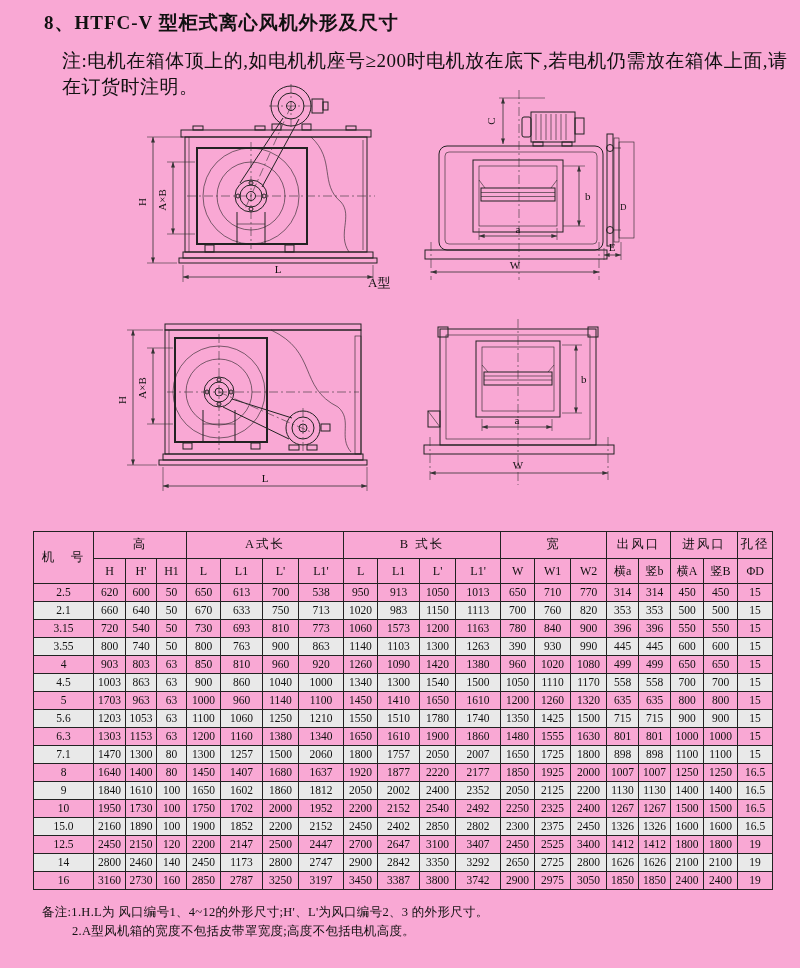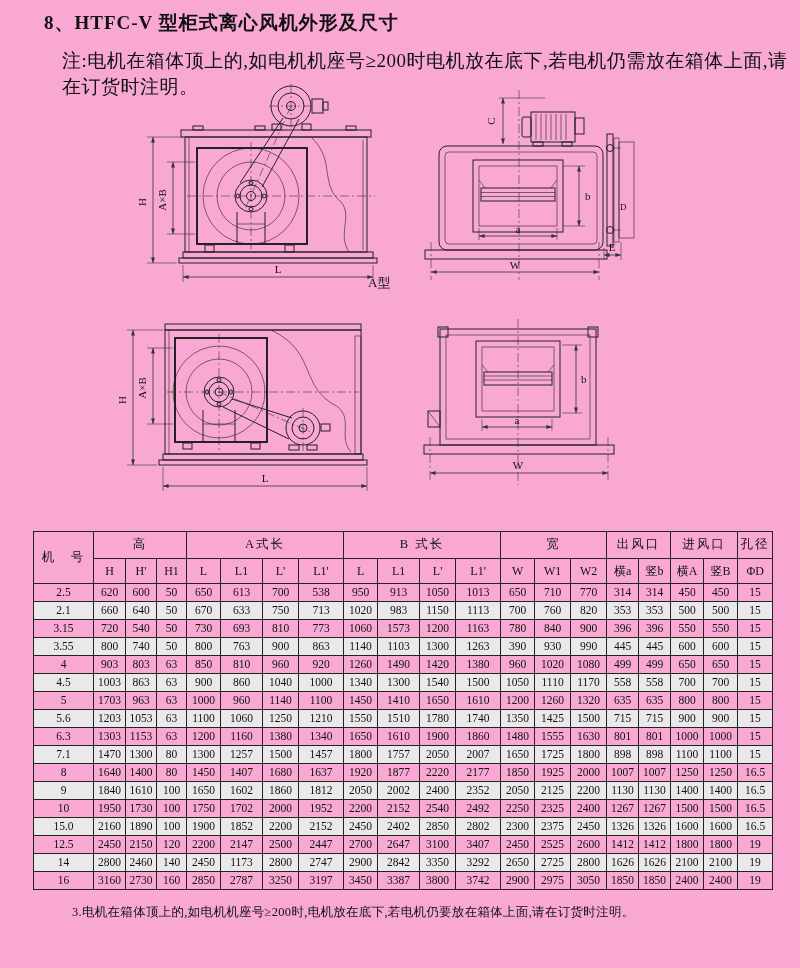--- a/index.html
+++ b/index.html
@@ -406,21 +406,21 @@
         <tr>
           <td>4</td>
           <td>903</td>
           <td>803</td>
           <td>63</td>
           <td>850</td>
           <td>810</td>
           <td>960</td>
           <td>920</td>
           <td>1260</td>
-          <td>1490</td>
+          <td>1090</td>
           <td>1420</td>
           <td>1380</td>
           <td>960</td>
           <td>1020</td>
           <td>1080</td>
           <td>499</td>
           <td>499</td>
           <td>650</td>
           <td>650</td>
           <td>15</td>
@@ -514,21 +514,21 @@
           <td>15</td>
         </tr>
         <tr class="shaded">
           <td>7.1</td>
           <td>1470</td>
           <td>1300</td>
           <td>80</td>
           <td>1300</td>
           <td>1257</td>
           <td>1500</td>
-          <td>1457</td>
+          <td>2060</td>
           <td>1800</td>
           <td>1757</td>
           <td>2050</td>
           <td>2007</td>
           <td>1650</td>
           <td>1725</td>
           <td>1800</td>
           <td>898</td>
           <td>898</td>
           <td>1100</td>
@@ -631,21 +631,21 @@
           <td>2200</td>
           <td>2147</td>
           <td>2500</td>
           <td>2447</td>
           <td>2700</td>
           <td>2647</td>
           <td>3100</td>
           <td>3407</td>
           <td>2450</td>
           <td>2525</td>
-          <td>2600</td>
+          <td>3400</td>
           <td>1412</td>
           <td>1412</td>
           <td>1800</td>
           <td>1800</td>
           <td>19</td>
         </tr>
         <tr class="shaded">
           <td>14</td>
           <td>2800</td>
           <td>2460</td>
@@ -686,16 +686,17 @@
           <td>1850</td>
           <td>1850</td>
           <td>2400</td>
           <td>2400</td>
           <td>19</td>
         </tr>
       </tbody>
   </table>
 
   <div class="abs" id="footnotes">
-    <div class="fline indent">3.电机在箱体顶上的,如电机机座号≥200时,电机放在底下,若电机仍要放在箱体上面,请在订货时注明。</div>
+    <div class="fline">备注:1.H.L为 风口编号1、4~12的外形尺寸;H'、L'为风口编号2、3 的外形尺寸。</div>
+    <div class="fline indent">2.A型风机箱的宽度不包括皮带罩宽度;高度不包括电机高度。</div>
   </div>
 
 </div>
 
 </body></html>

